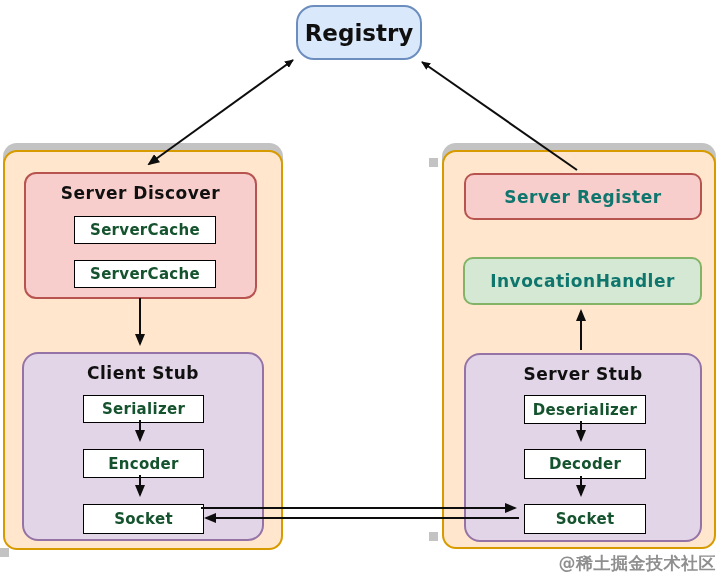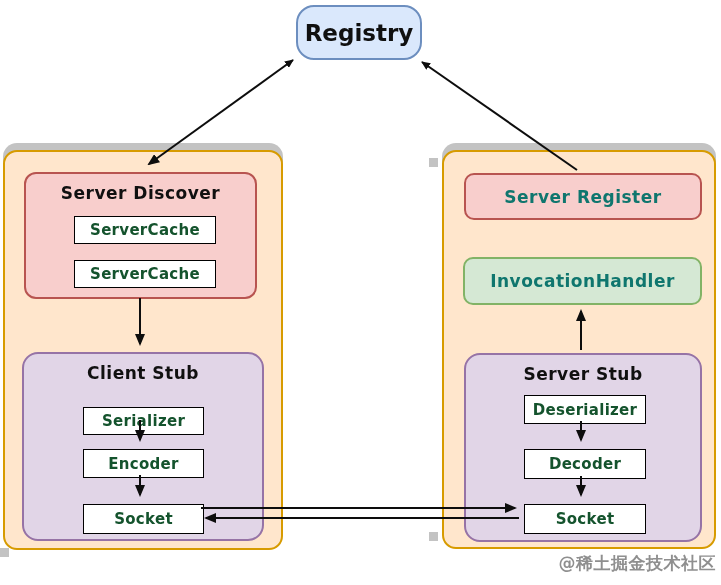--- a/index.html
+++ b/index.html
@@ -52,21 +52,21 @@
 
   
   .wbox{
     position:absolute;box-sizing:border-box;background:var(--box-fill);
     border:1.5px solid var(--box-stroke);
     display:flex;align-items:center;justify-content:center;
     font-size:15px;font-weight:bold;color:#14532d;letter-spacing:.3px;
   }
   .d-cache{left:48px;top:42px;width:142px;height:28px;}
   .d-lb{left:48px;top:86px;width:142px;height:28px;}
-  .c-ser{left:59px;top:41px;width:121px;height:28px;margin-top:12px;}
+  .c-ser{left:59px;top:41px;width:121px;height:28px;}
   .c-enc{left:59px;top:95px;width:121px;height:29px;}
   .c-sock{left:59px;top:150px;width:121px;height:30px;}
   .s-des{left:58px;top:40px;width:122px;height:29px;}
   .s-dec{left:58px;top:94px;width:122px;height:30px;}
   .s-sock{left:58px;top:149px;width:122px;height:30px;}
 
   
   .artifact{position:absolute;background:var(--shadow);width:9px;height:9px;z-index:0;}
   .a1{left:429px;top:158px;}
   .a2{left:429px;top:532px;}

